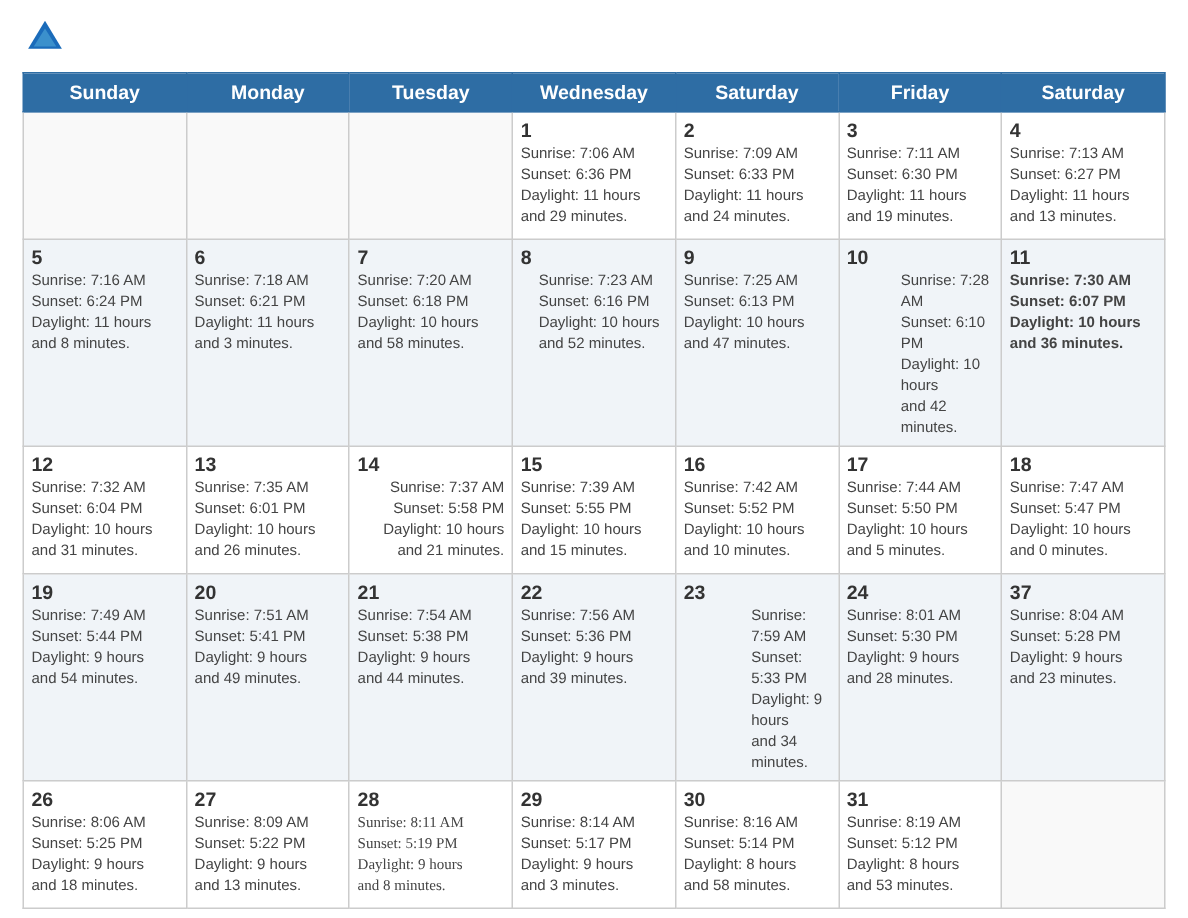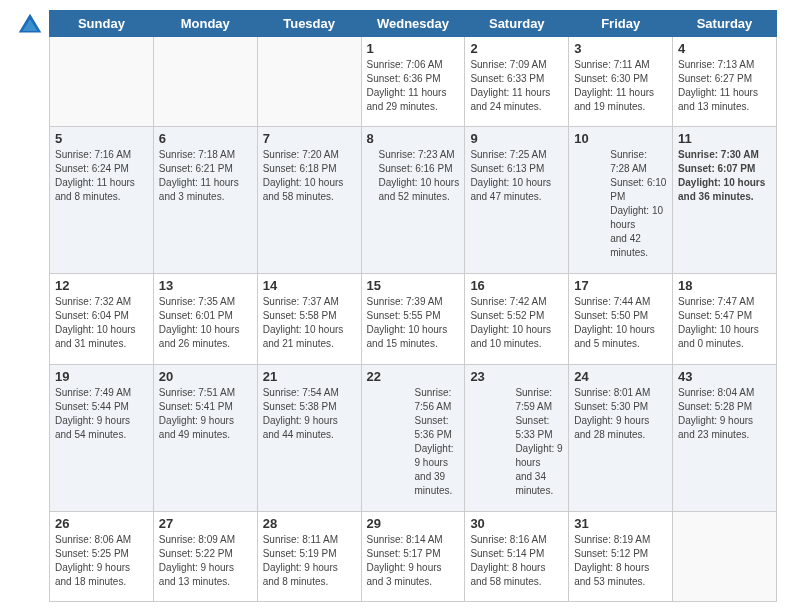--- a/index.html
+++ b/index.html
@@ -8,21 +8,21 @@
       background: #fff;
       width: 792px;
       height: 612px;
       overflow: hidden;
     }
     .page {
       width: 792px;
       height: 612px;
       padding: 10px 15px;
       display: flex;
-      flex-direction: row;
+      flex-direction: column;
     }
     .header {
       display: flex;
       justify-content: space-between;
       align-items: flex-start;
       margin-bottom: 8px;
     }
     .logo {
       display: flex;
       align-items: center;
@@ -222,21 +222,21 @@
           </td>
           <td>
             <span class="day-number">13</span>
             <div class="day-info" style="white-space: pre-line;">Sunrise: 7:35 AM
 Sunset: 6:01 PM
 Daylight: 10 hours
 and 26 minutes.</div>
           </td>
           <td>
             <span class="day-number">14</span>
-            <div class="day-info" style="white-space: pre-line;">Sunrise: 7:37 AM
+            <div class="day-info" style="white-space: pre-line; text-align: right;">Sunrise: 7:37 AM
 Sunset: 5:58 PM
 Daylight: 10 hours
 and 21 minutes.</div>
           </td>
           <td>
             <span class="day-number">15</span>
             <div class="day-info" style="white-space: pre-line;">Sunrise: 7:39 AM
 Sunset: 5:55 PM
 Daylight: 10 hours
 and 15 minutes.</div>
@@ -280,41 +280,41 @@
           </td>
           <td>
             <span class="day-number">21</span>
             <div class="day-info" style="white-space: pre-line;">Sunrise: 7:54 AM
 Sunset: 5:38 PM
 Daylight: 9 hours
 and 44 minutes.</div>
           </td>
           <td>
             <span class="day-number">22</span>
-            <div class="day-info" style="white-space: pre-line; margin-left: 48px;">Sunrise: 7:56 AM
+            <div class="day-info" style="white-space: pre-line;">Sunrise: 7:56 AM
 Sunset: 5:36 PM
 Daylight: 9 hours
 and 39 minutes.</div>
           </td>
           <td>
             <span class="day-number">23</span>
             <div class="day-info" style="white-space: pre-line; margin-left: 45px;">Sunrise: 7:59 AM
 Sunset: 5:33 PM
 Daylight: 9 hours
 and 34 minutes.</div>
           </td>
           <td>
             <span class="day-number">24</span>
             <div class="day-info" style="white-space: pre-line;">Sunrise: 8:01 AM
 Sunset: 5:30 PM
 Daylight: 9 hours
 and 28 minutes.</div>
           </td>
           <td>
-            <span class="day-number">43</span>
+            <span class="day-number">37</span>
             <div class="day-info" style="white-space: pre-line;">Sunrise: 8:04 AM
 Sunset: 5:28 PM
 Daylight: 9 hours
 and 23 minutes.</div>
           </td>
         </tr>
         <tr>
           <td>
             <span class="day-number">26</span>
             <div class="day-info" style="white-space: pre-line;">Sunrise: 8:06 AM
@@ -324,21 +324,21 @@
           </td>
           <td>
             <span class="day-number">27</span>
             <div class="day-info" style="white-space: pre-line;">Sunrise: 8:09 AM
 Sunset: 5:22 PM
 Daylight: 9 hours
 and 13 minutes.</div>
           </td>
           <td>
             <span class="day-number">28</span>
-            <div class="day-info" style="white-space: pre-line;">Sunrise: 8:11 AM
+            <div class="day-info" style="white-space: pre-line; font-family: Liberation Serif, serif;">Sunrise: 8:11 AM
 Sunset: 5:19 PM
 Daylight: 9 hours
 and 8 minutes.</div>
           </td>
           <td>
             <span class="day-number">29</span>
             <div class="day-info" style="white-space: pre-line;">Sunrise: 8:14 AM
 Sunset: 5:17 PM
 Daylight: 9 hours
 and 3 minutes.</div>

